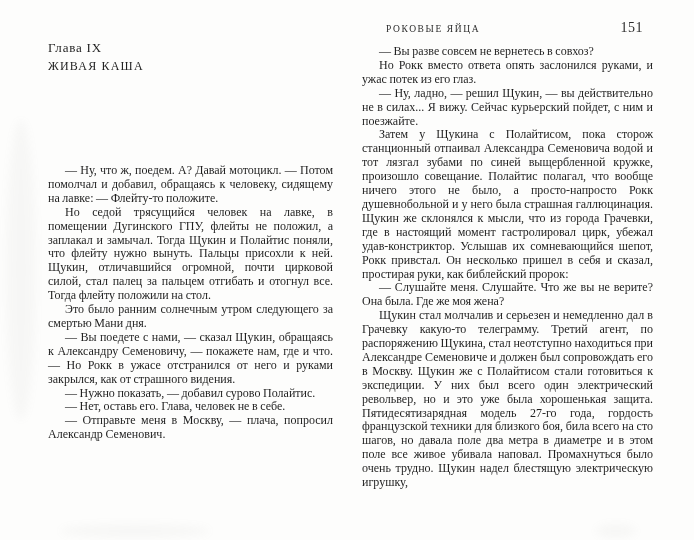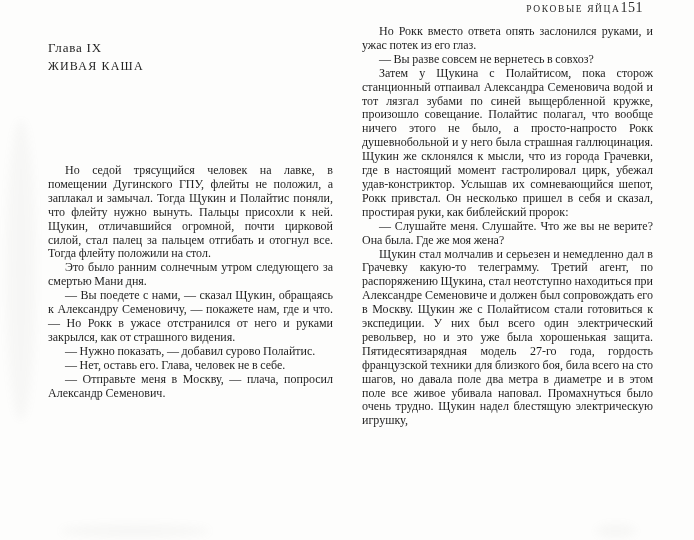--- a/index.html
+++ b/index.html
@@ -32,23 +32,23 @@
   .page {
     position: absolute;
     top: 0;
   }
   .page-left  { left: 48px;  width: 285px; }
   .page-right { left: 362px; width: 291px; }
 
   
   .running-header {
     display: flex;
-    justify-content: flex-end;
+    justify-content: space-between;
     align-items: baseline;
-    padding: 0 10px 0 24px;
+    padding: 20px 10px 0 24px;
     font-size: 9.5px;
     letter-spacing: 1.6px;
     color: #2b2b2b;
   }
   .running-header .page-num {
     font-size: 14px;
     letter-spacing: 0.5px;
   }
 
   
@@ -89,36 +89,38 @@
   <div class="artifact a1"></div>
   <div class="artifact a2"></div>
   <div class="artifact a3"></div>
 
   <div class="page page-left">
     <div class="chapter-head">
       <div class="chapter-label">Глава IX</div>
       <div class="chapter-title">ЖИВАЯ КАША</div>
     </div>
     <div class="body-text">
+      <p>— Ну, что ж, поедем. А? Давай мотоцикл. — Потом помолчал и добавил, обращаясь к человеку, сидящему на лавке: — Флейту-то положите.</p>
       <p>Но седой трясущийся человек на лавке, в помещении Дугинского ГПУ, флейты не положил, а заплакал и замычал. Тогда Щукин и Полайтис поняли, что флейту нужно вынуть. Пальцы присохли к ней. Щукин, отличавшийся огромной, почти цирковой силой, стал палец за пальцем отгибать и отогнул все. Тогда флейту положили на стол.</p>
       <p>Это было ранним солнечным утром следующего за смертью Мани дня.</p>
       <p>— Вы поедете с нами, — сказал Щукин, обращаясь к Александру Семеновичу, — покажете нам, где и что. — Но Рокк в ужасе отстранился от него и руками закрылся, как от страшного видения.</p>
       <p>— Нужно показать, — добавил сурово Полайтис.</p>
       <p>— Нет, оставь его. Глава, человек не в себе.</p>
       <p>— Отправьте меня в Москву, — плача, попросил Александр Семенович.</p>
     </div>
   </div>
 
   <div class="page page-right">
     <div class="running-header">
       <span class="header-title">РОКОВЫЕ ЯЙЦА</span>
       <span class="page-num">151</span>
     </div>
     <div class="body-text">
+      <p>— Вы разве совсем не вернетесь в совхоз?</p>
       <p>Но Рокк вместо ответа опять заслонился руками, и ужас потек из его глаз.</p>
-      <p>— Вы разве совсем не вернетесь в совхоз?</p>
+      <p>— Ну, ладно, — решил Щукин, — вы действительно не в силах... Я вижу. Сейчас курьерский пойдет, с ним и поезжайте.</p>
       <p>Затем у Щукина с Полайтисом, пока сторож станционный отпаивал Александра Семеновича водой и тот лязгал зубами по синей выщербленной кружке, произошло совещание. Полайтис полагал, что вообще ничего этого не было, а просто-напросто Рокк душевнобольной и у него была страшная галлюцинация. Щукин же склонялся к мысли, что из города Грачевки, где в настоящий момент гастролировал цирк, убежал удав-констриктор. Услышав их сомневающийся шепот, Рокк привстал. Он несколько пришел в себя и сказал, простирая руки, как библейский пророк:</p>
       <p>— Слушайте меня. Слушайте. Что же вы не верите? Она была. Где же моя жена?</p>
       <p>Щукин стал молчалив и серьезен и немедленно дал в Грачевку какую-то телеграмму. Третий агент, по распоряжению Щукина, стал неотступно находиться при Александре Семеновиче и должен был сопровождать его в Москву. Щукин же с Полайтисом стали готовиться к экспедиции. У них был всего один электрический револьвер, но и это уже была хорошенькая защита. Пятидесятизарядная модель 27-го года, гордость французской техники для близкого боя, била всего на сто шагов, но давала поле два метра в диаметре и в этом поле все живое убивала наповал. Промахнуться было очень трудно. Щукин надел блестящую электрическую игрушку,</p>
     </div>
   </div>
 
 </div>
 
 </body></html>

